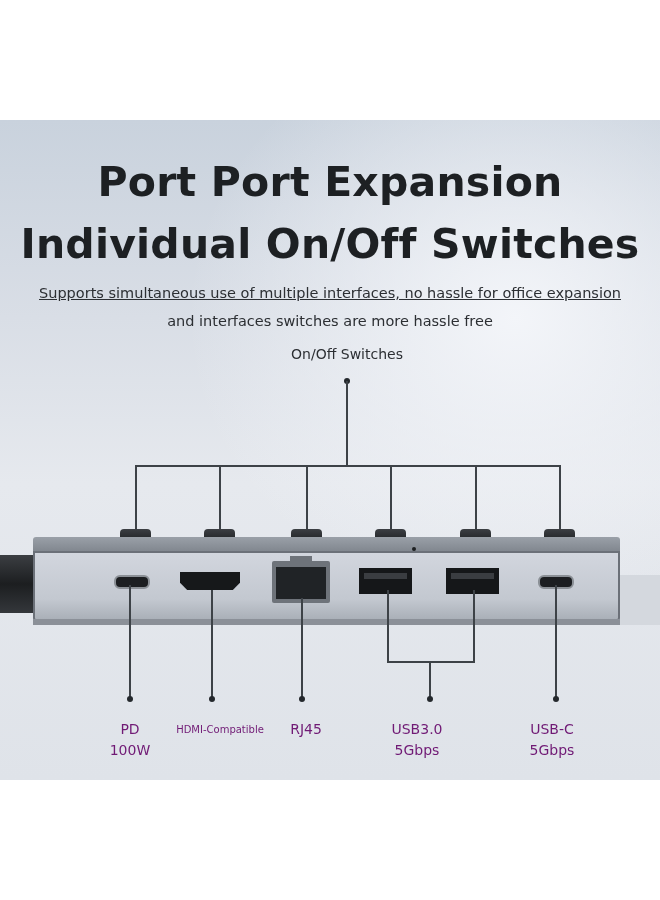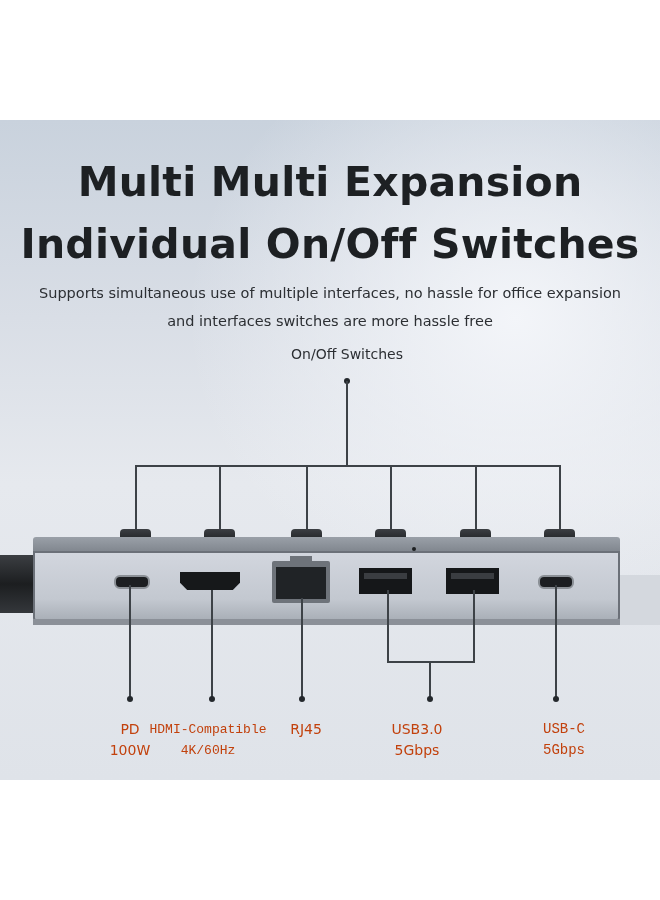--- a/index.html
+++ b/index.html
@@ -3,47 +3,47 @@
 <meta charset="utf-8">
 <style>
   html, body { margin:0; padding:0; }
   body { width:660px; height:900px; background:#ffffff; position:relative; overflow:hidden; font-family:"DejaVu Sans","Liberation Sans",sans-serif; }
   .panel { position:absolute; left:0; top:120px; width:660px; height:660px;
     background: radial-gradient(ellipse at 78% 30%, #f3f5f9 0%, rgba(243,245,249,0) 45%),
                 linear-gradient(180deg, #c9d2dd 0%, #d9dee6 30%, #e6e9ee 55%, #dfe3e9 100%); }
   .title { position:absolute; left:0; width:660px; text-align:center; font-weight:bold; color:#1d2023; font-size:41px; letter-spacing:0.2px; }
   .t1 { top:158px; } .t2 { top:220px; }
   .sub { position:absolute; left:0; width:660px; text-align:center; color:#2c2f33; font-size:14.5px; }
-  .s1 { top:285px; } .s2 { top:313px; }
+  .s1 { top:285px;text-decoration:underline; } .s2 { top:313px; }
   .sw-label { position:absolute; top:346px; left:0; width:694px; text-align:center; font-size:14px; color:#2c2f33; }
   .line { position:absolute; background:#3d4247; }
   .dot { position:absolute; width:6px; height:6px; border-radius:50%; background:#24282c; }
   .hub-top { position:absolute; left:33px; top:537px; width:587px; height:16px; background:linear-gradient(#9aa0a8,#7e848c); border-radius:3px 3px 0 0; }
   .hub { position:absolute; left:33px; top:551px; width:587px; height:70px; background:linear-gradient(180deg,#d2d6de 0%,#c3c8d0 70%,#aab0b8 100%); border:2px solid #6b7078; box-sizing:border-box; border-radius:0 0 3px 3px; }
   .hub-bottom { position:absolute; left:33px; top:619px; width:587px; height:6px; background:#8b9098; }
   .cable { position:absolute; left:0; top:555px; width:36px; height:58px; background:linear-gradient(180deg,#3b3e42,#1c1e20 50%,#34373b); }
   .shelf { position:absolute; left:620px; top:575px; width:40px; height:50px; background:#d4d8de; }
   .switch { position:absolute; top:529px; width:31px; height:14px; background:linear-gradient(#3c3f43,#1c1e20); border-radius:4px 4px 2px 2px; }
   .led { position:absolute; left:412px; top:547px; width:4px; height:4px; border-radius:50%; background:#1d1f21; }
   .usbc { position:absolute; width:32px; height:10px; background:#1c1e21; border:2px solid #8b9096; border-radius:6px; }
   .hdmi { position:absolute; left:180px; top:572px; width:60px; height:18px; background:#16181a; clip-path:polygon(0 0,100% 0,100% 60%,88% 100%,12% 100%,0 60%); }
   .rj45 { position:absolute; left:272px; top:561px; width:58px; height:42px; background:#6e737a; border-radius:2px; }
   .rj45 .inner { position:absolute; left:4px; top:6px; width:50px; height:32px; background:#202326; }
   .rj45 .tab { position:absolute; left:18px; top:-5px; width:22px; height:8px; background:#6e737a; }
   .usba { position:absolute; top:568px; width:53px; height:26px; background:#151719; }
   .usba .tongue { position:absolute; left:5px; top:5px; width:43px; height:6px; background:#3a3d41; }
-  .plabel { position:absolute; text-align:center; font-size:14px; color:#c2410c; line-height:21px; }
+  .plabel { position:absolute; text-align:center; font-size:14px; color:#701a75; line-height:21px; }
   .plabel div { white-space:nowrap; }
 </style>
 </head>
 <body>
 
 <div class="panel"></div>
 
-<div class="title t1">Multi Multi Expansion</div>
+<div class="title t1">Port Port Expansion</div>
 <div class="title t2">Individual On/Off Switches</div>
 <div class="sub s1">Supports simultaneous use of multiple interfaces, no hassle for office expansion</div>
 <div class="sub s2">and interfaces switches are more hassle free</div>
 
 <div class="sw-label">On/Off Switches</div>
 
 <div class="dot" style="left:344px;top:378px;"></div>
 <div class="line" style="left:346px;top:381px;width:2px;height:85px;"></div>
 <div class="line" style="left:135px;top:465px;width:426px;height:2px;"></div>
 <div class="line" style="left:135px;top:465px;width:2px;height:64px;"></div>
@@ -91,27 +91,26 @@
 <div class="line" style="left:387px;top:661px;width:88px;height:2px;"></div>
 <div class="line" style="left:429px;top:661px;width:2px;height:37px;"></div>
 <div class="dot" style="left:427px;top:696px;"></div>
 <div class="line" style="left:555px;top:585px;width:2px;height:113px;"></div>
 <div class="dot" style="left:553px;top:696px;"></div>
 
 <div class="plabel" style="left:100px;top:719px;width:60px;">
   <div>PD</div>
   <div>100W</div>
 </div>
-<div class="plabel" style="left:148px;top:719px;width:120px;font-size:13px;font-family:Liberation Mono, monospace;">
+<div class="plabel" style="left:160px;top:719px;width:120px;font-size:10px;">
   <div>HDMI-Compatible</div>
-  <div>4K/60Hz</div>
 </div>
 <div class="plabel" style="left:276px;top:719px;width:60px;text-align:center;">
   <div>RJ45</div>
 </div>
 <div class="plabel" style="left:377px;top:719px;width:80px;">
   <div>USB3.0</div>
   <div>5Gbps</div>
 </div>
-<div class="plabel" style="left:524px;top:719px;width:80px;font-family:Liberation Mono, monospace;">
+<div class="plabel" style="left:512px;top:719px;width:80px;">
   <div>USB-C</div>
   <div>5Gbps</div>
 </div>
 
 </body></html>

